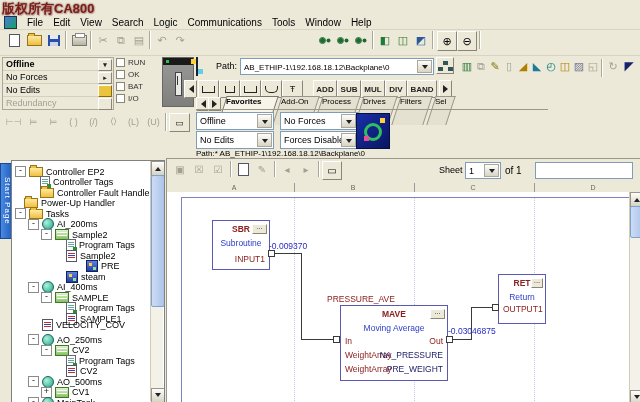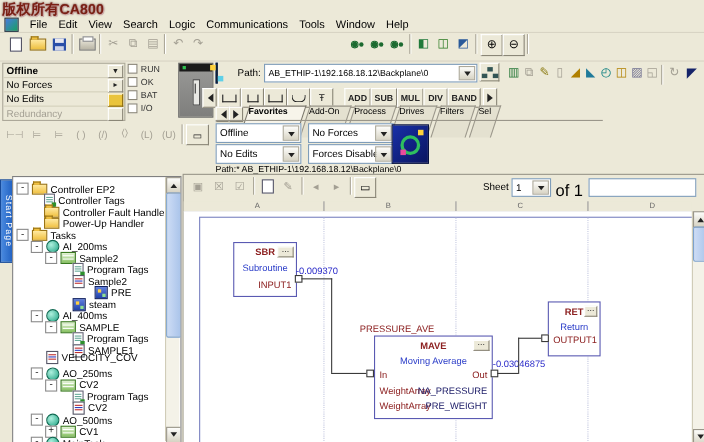--- a/index.html
+++ b/index.html
@@ -355,21 +355,21 @@
     <div class="trow" style="top:15.5px;padding-left:16px">
         <span class="tspc"></span>
         <span class="ti ti-tags"></span>
         <span>Controller Tags</span>
       </div>
     <div class="trow" style="top:26px;padding-left:16px">
         <span class="tspc"></span>
         <span class="ti ti-folder"></span>
         <span>Controller Fault Handler</span>
       </div>
-    <div class="trow" style="top:36.5px;padding-left:16px">
+    <div class="trow" style="top:36.5px;">
         <span class="tspc"></span>
         <span class="ti ti-folder"></span>
         <span>Power-Up Handler</span>
       </div>
     <div class="trow" style="top:47px;padding-left:3px">
         <span class="texp">-</span>
         <span class="ti ti-folder"></span>
         <span>Tasks</span>
       </div>
     <div class="trow" style="top:57.5px;padding-left:16px">
@@ -486,21 +486,21 @@
     <span class="sep" style="left:107px;top:2px;height:16px"></span>
     <span class="fbtn gray" style="left:111px">◂</span>
     <span class="fbtn gray" style="left:130px">▸</span>
     <span class="sep" style="left:151px;top:2px;height:16px"></span>
     <span class="fbtn raised" style="left:155px">▭</span>
     <span class="abs" style="left:272px;top:6px;font-size:9px">Sheet</span>
     <div class="combo" style="left:298px;top:3px;width:34px;height:15px">
       <span class="cval">1</span>
       <span class="dd"></span>
     </div>
-    <span class="abs" style="left:338px;top:6px;font-size:15px">of 1</span>
+    <span class="abs" style="left:338px;top:6px;font-size:10px">of 1</span>
     <input class="abs" style="left: 368px; top: 3px; width: 92px; height: 13px; border: 1px solid rgb(127, 157, 185); font-size: 9px; font-family: inherit;">
 
     <div class="ruler">
       <span class="rlet" style="left:57px">A</span>
       <span class="rlet" style="left:176px">B</span>
       <span class="rlet" style="left:296px">C</span>
       <span class="rlet" style="left:416px">D</span>
       <span class="rtick" style="left:127px"></span>
         <span class="rtick" style="left:247px"></span>
         <span class="rtick" style="left:367px"></span>

